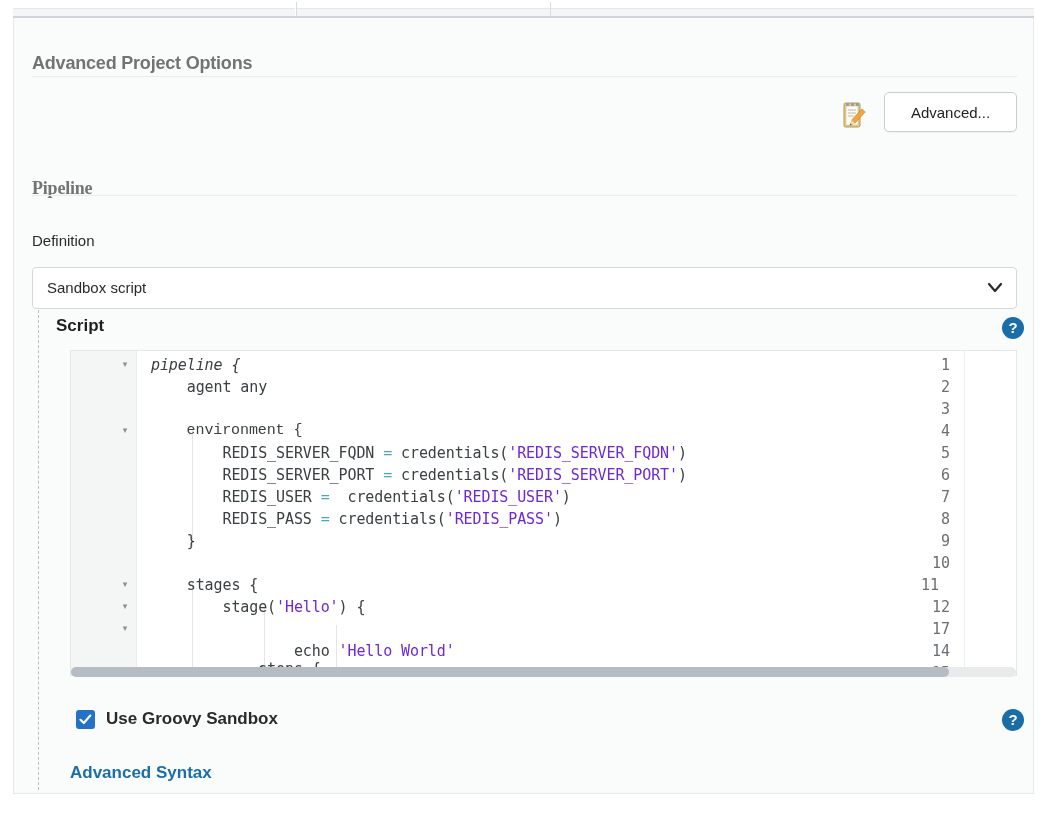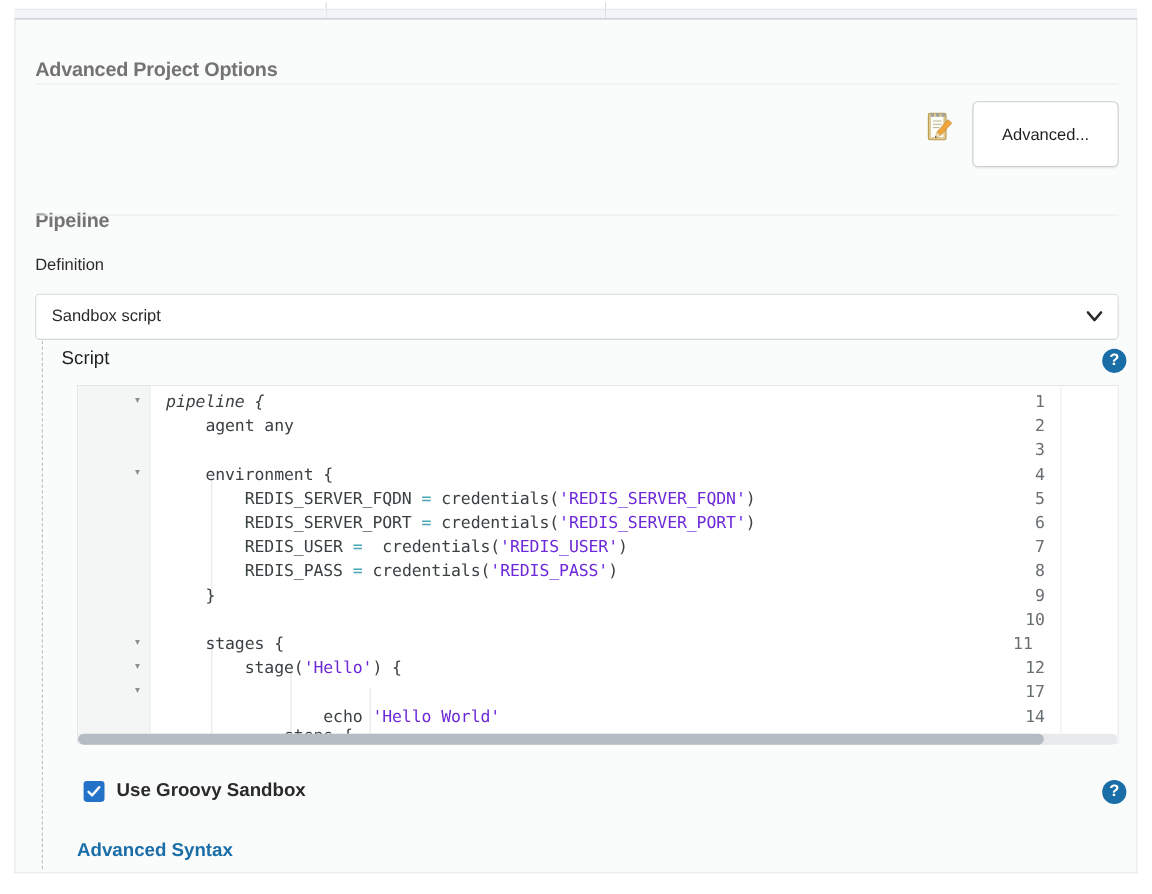--- a/index.html
+++ b/index.html
@@ -37,33 +37,33 @@
     overflow: hidden;
   }
 
   .section-title {
     font-size: 18px; font-weight: bold; color: #737373;
     letter-spacing: -0.2px;
   }
   .h-advanced { position: absolute; left: 18px; top: 20px; }
   .rule-1 { position: absolute; left: 18px; top: 58px; width: 985px; height: 1px; background: #e8ebed; }
 
-  .h-pipeline { position: absolute; left: 18px; top: 157px; }
+  .h-pipeline { position: absolute; left: 18px; top: 145px; font-family: Liberation Serif, serif; }
   .rule-2 { position: absolute; left: 18px; top: 177px; width: 985px; height: 1px; background: #e8ebed; }
 
   
   .adv-row {
     position: absolute; left: 18px; top: 68px; width: 985px; height: 68px;
   }
   .notepad-icon {
     position: absolute; right: 148px; top: 14px; width: 30px; height: 30px;
   }
   .adv-btn {
     position: absolute; right: 0; top: 6px;
-    width: 133px; height: 60px;
+    width: 133px; height: 40px;
     background: #ffffff;
     border: 1px solid #c9ced2;
     border-radius: 5px;
     font-family: "Liberation Sans", sans-serif;
     font-size: 15px; color: #1f1f1f;
     cursor: pointer;
     box-shadow: 0 1px 1px rgba(0,0,0,0.04);
   }
 
   
@@ -88,21 +88,21 @@
 
   
   .dash-rail {
     position: absolute; left: 24px; top: 292px; width: 0; height: 480px;
     border-left: 1px dashed #b9bfc4;
   }
 
   
   .lbl-script {
     position: absolute; left: 42px; top: 298px;
-    font-size: 17px; font-weight: normal; color: #1f1f1f;
+    font-size: 17px; font-weight: bold; color: #1f1f1f;
   }
   .help-icon {
     position: absolute; width: 22px; height: 22px; border-radius: 50%;
     background: #1a6ea8; cursor: pointer;
   }
   .help-icon .qm {
     position: absolute; left: 0; top: 0; width: 22px; height: 22px;
     line-height: 22px; text-align: center;
     color: #ffffff; font-size: 15px; font-weight: bold;
     font-family: "Liberation Sans", sans-serif;
@@ -257,21 +257,21 @@
     <div id="code-lines">
         <div class="ln" style="top: 5px;">1</div>
         <div class="fold" style="top: 8px; left: 48px;">▾</div>
         <div class="cl" style="top: 5px; font-style: italic;"><span>pipeline {</span></div>
         <div class="ln" style="top: 27px;">2</div>
         <div class="cl" style="top: 27px;"><span>    agent any</span></div>
         <div class="ln" style="top: 49px;">3</div>
         <div class="cl" style="top: 49px;"><span></span></div>
         <div class="ln" style="top: 71px;">4</div>
         <div class="fold" style="top: 74px; left: 48px;">▾</div>
-        <div class="cl" style="top: 71px;"><span>    environment {</span></div>
+        <div class="cl" style="top: 71px; font-family: Liberation Mono, monospace;"><span>    environment {</span></div>
         <div class="ln" style="top: 93px;">5</div>
         <div class="cl" style="top: 93px;"><span>        REDIS_SERVER_FQDN </span><span class="tok-op">=</span><span> credentials(</span><span class="tok-str">'REDIS_SERVER_FQDN'</span><span>)</span></div>
         <div class="ln" style="top: 115px;">6</div>
         <div class="cl" style="top: 115px;"><span>        REDIS_SERVER_PORT </span><span class="tok-op">=</span><span> credentials(</span><span class="tok-str">'REDIS_SERVER_PORT'</span><span>)</span></div>
         <div class="ln" style="top: 137px;">7</div>
         <div class="cl" style="top: 137px;"><span>        REDIS_USER </span><span class="tok-op">=</span><span>  credentials(</span><span class="tok-str">'REDIS_USER'</span><span>)</span></div>
         <div class="ln" style="top: 159px;">8</div>
         <div class="cl" style="top: 159px;"><span>        REDIS_PASS </span><span class="tok-op">=</span><span> credentials(</span><span class="tok-str">'REDIS_PASS'</span><span>)</span></div>
         <div class="ln" style="top: 181px;">9</div>
         <div class="cl" style="top: 181px;"><span>    }</span></div>

